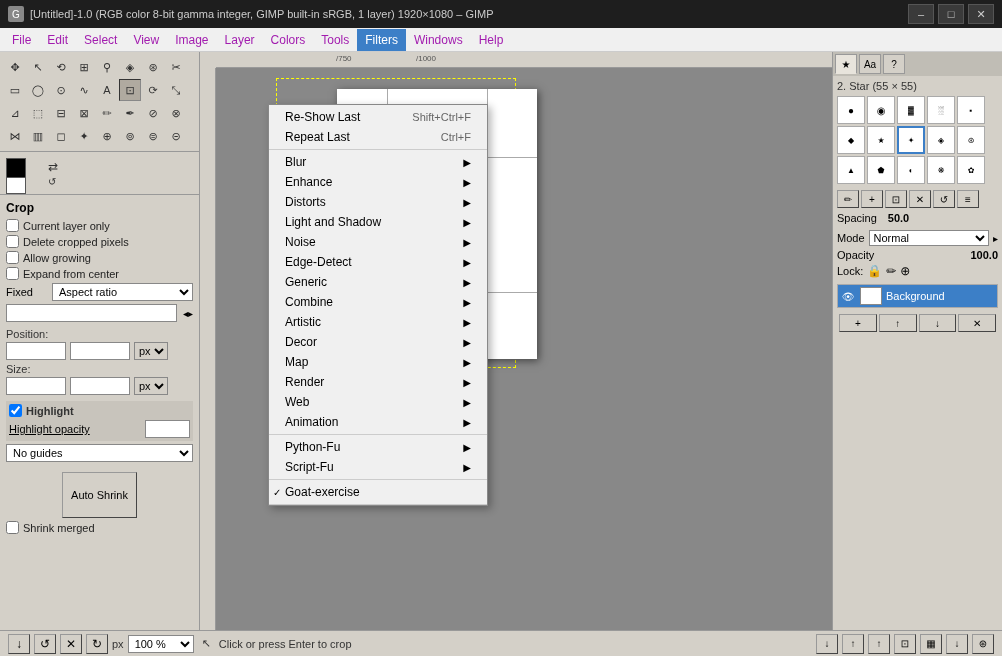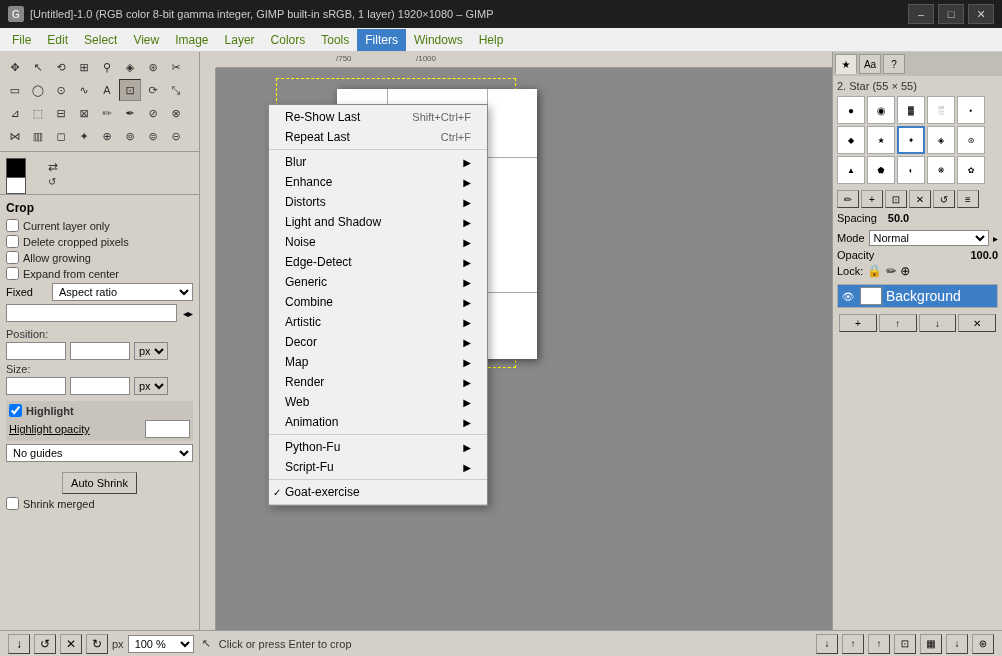--- a/index.html
+++ b/index.html
@@ -60,21 +60,21 @@
       height: 24px;
       display: flex;
       align-items: center;
       padding: 0 4px;
       border-bottom: 1px solid #ccc;
     }
     .menu-item {
       padding: 2px 8px;
       cursor: pointer;
       font-size: 12px;
-      color: #4d7c0f;
+      color: #a21caf;
       height: 22px;
       display: flex;
       align-items: center;
     }
     .menu-item.active { background: #3c7fc7; color: #fff; }
 
     
     #main {
       display: flex;
       height: calc(656px - 28px - 24px - 26px);
@@ -213,21 +213,21 @@
       color: #333;
     }
     .button-row {
       display: flex;
       justify-content: center;
       margin-bottom: 3px;
     }
     .action-btn {
       background: #d4d0c8;
       border: 1px outset #999;
-      padding: 4px 8px;
+      padding: 16px 8px;
       font-size: 11px;
       cursor: pointer;
     }
 
     
     #canvas-area {
       flex: 1;
       background: #888;
       position: relative;
       overflow: hidden;
@@ -408,21 +408,21 @@
     .layer-visibility {
       width: 16px; height: 16px;
       display:flex;align-items:center;justify-content:center;
       font-size:10px;
     }
     .layer-thumb {
       width: 22px; height: 18px;
       background: #fff;
       border: 1px solid #888;
     }
-    .layer-name { font-size: 14px; text-align: right; }
+    .layer-name { font-size: 11px; text-align: right; }
     #layers-controls {
       display: flex;
       gap: 2px;
       margin-top: 4px;
       padding: 2px;
     }
     .layer-ctrl-btn {
       flex:1;
       height: 18px;
       background: #d4d0c8;

